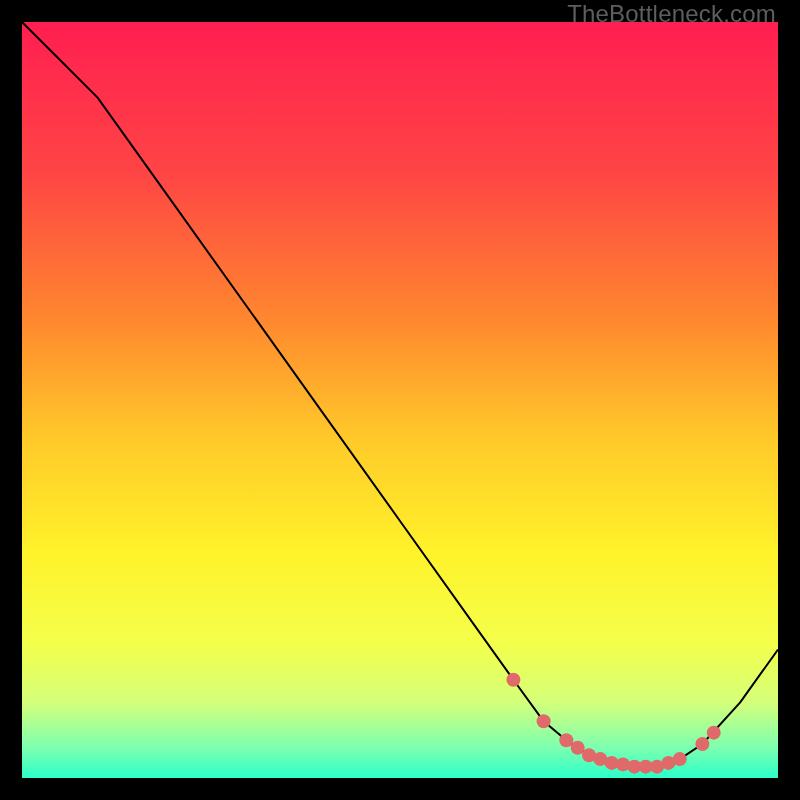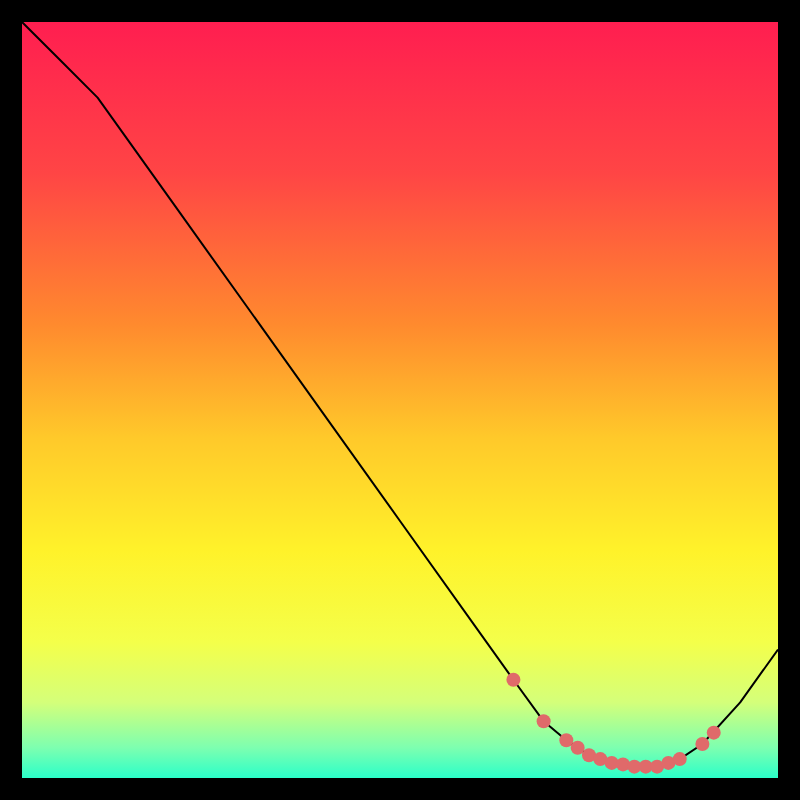--- a/index.html
+++ b/index.html
@@ -78,13 +78,14 @@
         <circle cx="601.02" cy="742.39" r="7" fill="#e06a6a"></circle>
         <circle cx="612.36" cy="744.66" r="7" fill="#e06a6a"></circle>
         <circle cx="623.70" cy="744.66" r="7" fill="#e06a6a"></circle>
         <circle cx="635.04" cy="744.66" r="7" fill="#e06a6a"></circle>
         <circle cx="646.38" cy="740.88" r="7" fill="#e06a6a"></circle>
         <circle cx="657.72" cy="737.10" r="7" fill="#e06a6a"></circle>
         <circle cx="680.40" cy="721.98" r="7" fill="#e06a6a"></circle>
         <circle cx="691.74" cy="710.64" r="7" fill="#e06a6a"></circle>
       </svg>
   </div>
+  <div class="watermark">TheBottleneck.com</div>
 </div>
 
 </body></html>

